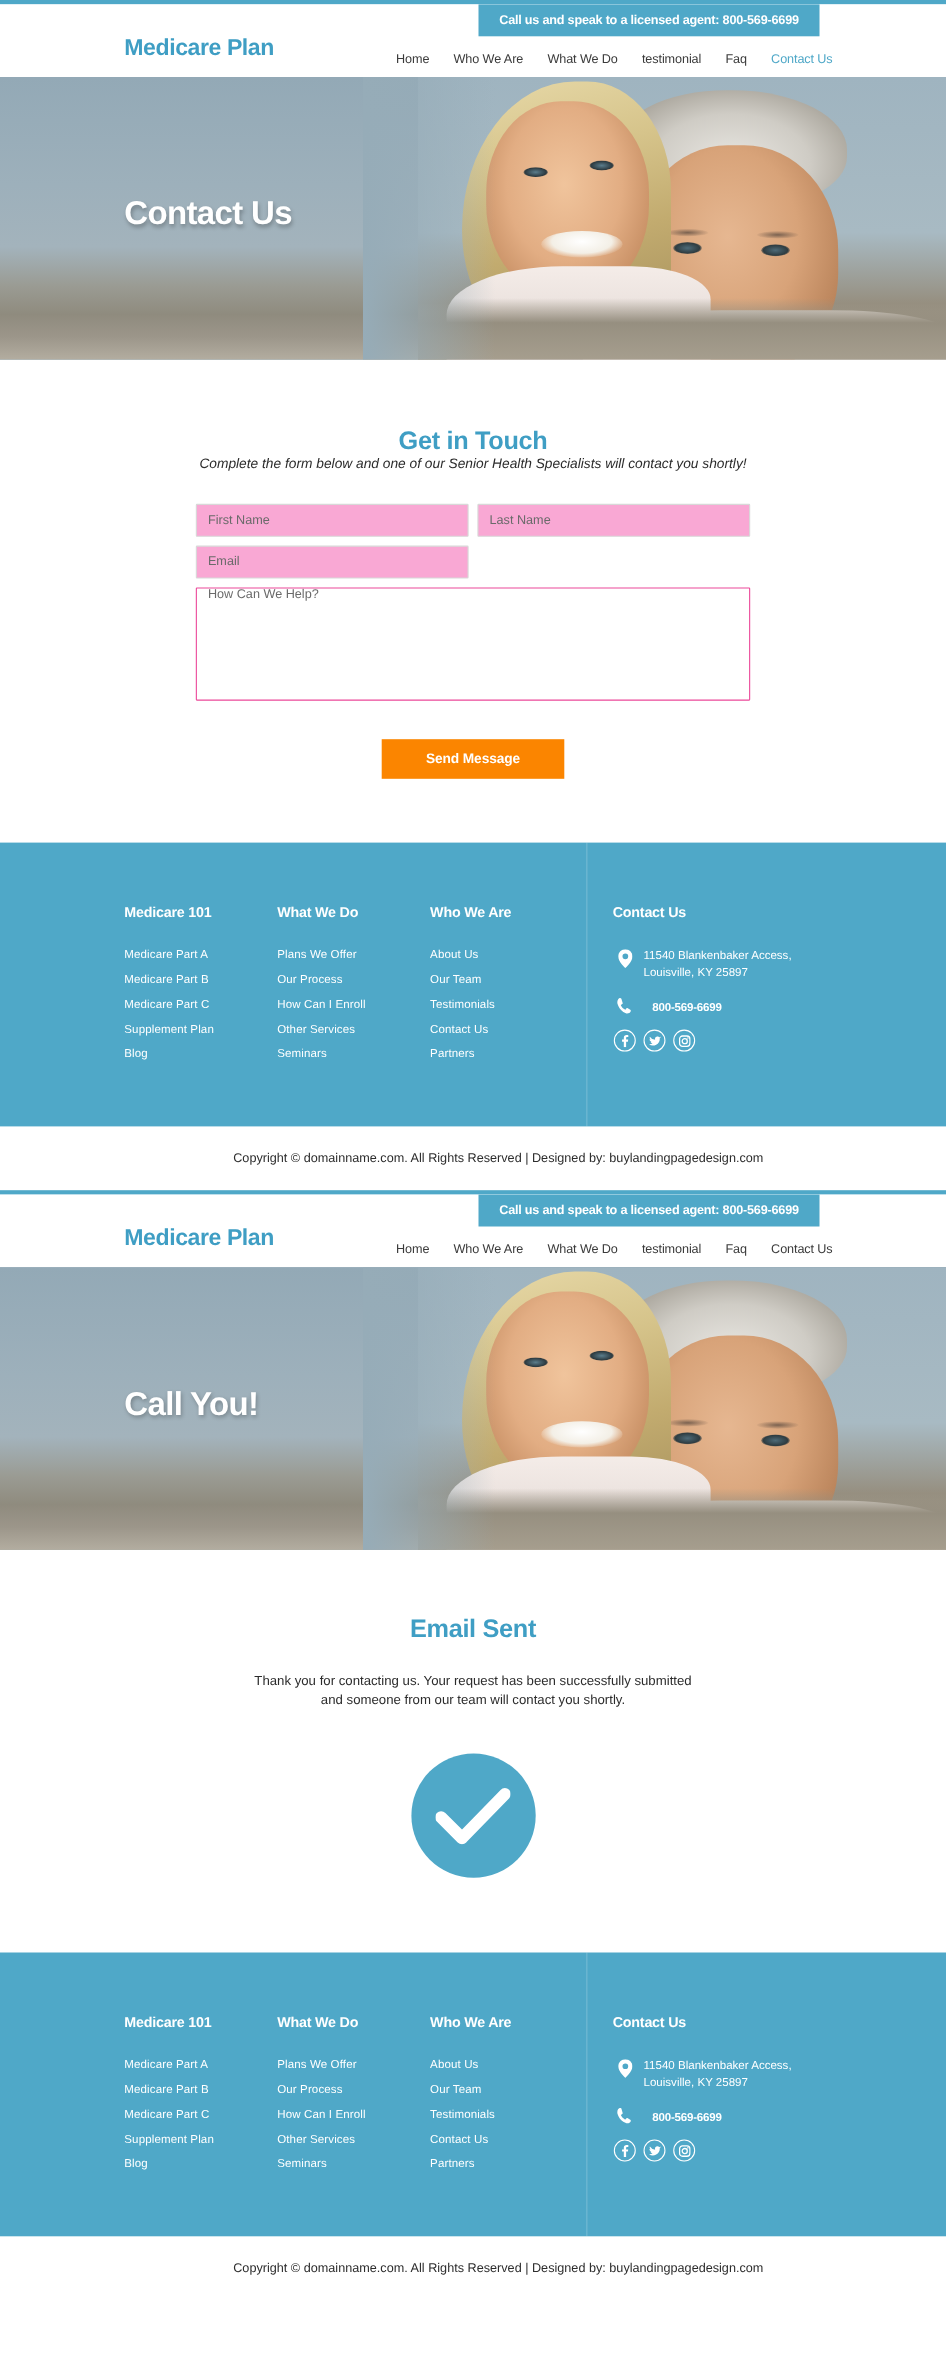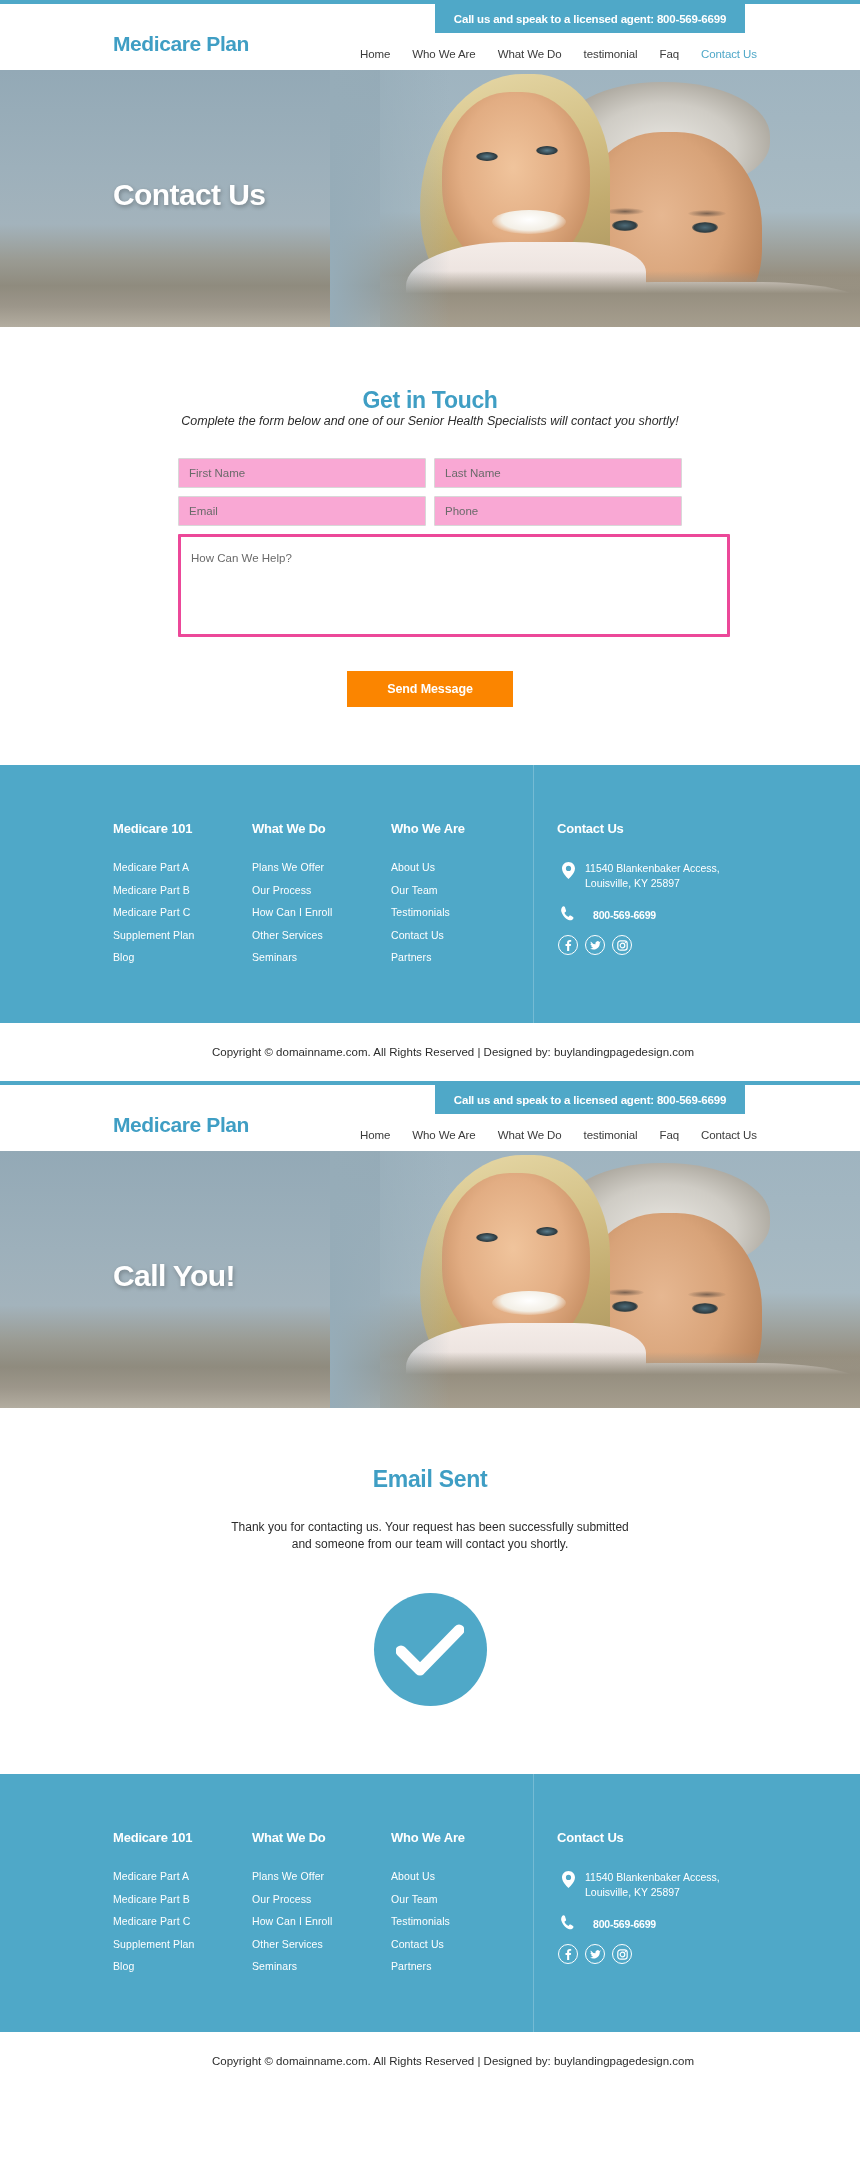--- a/index.html
+++ b/index.html
@@ -216,27 +216,27 @@
     font-size: 11.5px;
     color: #555555;
     padding: 0 10px;
     outline: none;
     border-radius: 1px;
   }
   .fld::placeholder { color: #6a6a6a; }
   .fld.half { width: 248px; }
 
   .ta {
-    width: 552px;
+    width: 504px;
     height: 103px;
-    border: 3px solid #ec4899;
+    border: 1px solid #ec4899;
     font-family: "Liberation Sans", sans-serif;
     font-size: 11.5px;
     color: #555555;
-    padding: 15px 10px;
+    padding: 0 10px;
     resize: none;
     outline: none;
     border-radius: 1px;
   }
   .ta::placeholder { color: #6a6a6a; }
 
   .send-wrap { text-align: center; margin-top: 30px; }
 
   .send-btn {
     width: 166px;
@@ -426,21 +426,20 @@
     <div class="section-title">Get in Touch</div>
     <div class="section-sub">Complete the form below and one of our Senior Health Specialists will contact you shortly!</div>
 
     <div class="form-wrap">
       <div class="form-row">
         <input class="fld half" placeholder="First Name" style="">
         <input class="fld half" placeholder="Last Name" style="">
       </div>
       <div class="form-row">
         <input class="fld half" placeholder="Email" style="">
-        <input class="fld half" placeholder="Phone" style="">
       </div>
       <textarea class="ta" placeholder="How Can We Help?" style=""></textarea>
       <div class="send-wrap">
         <button class="send-btn">Send Message</button>
       </div>
     </div>
   </div>
 
   <div class="footer">
     <div class="footer-inner">

